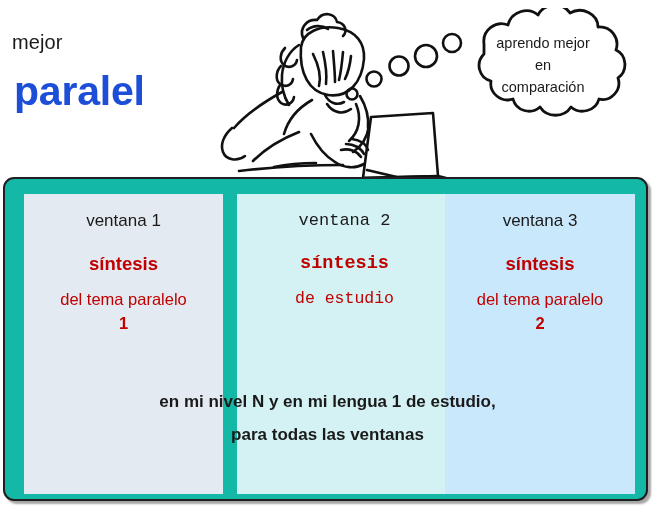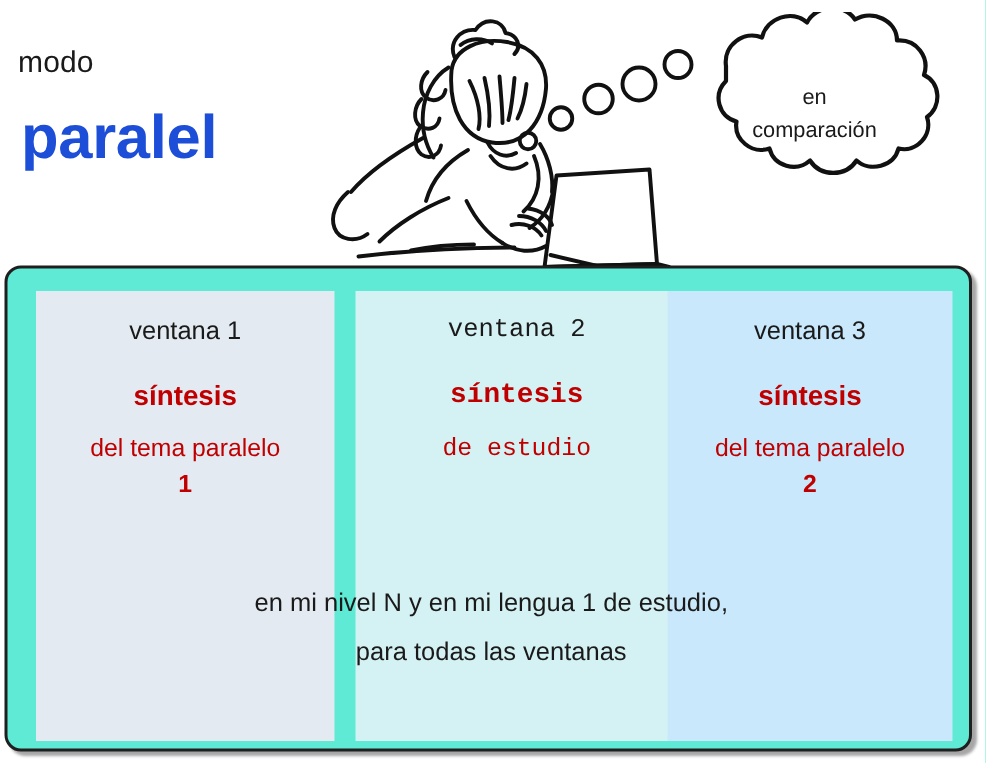--- a/index.html
+++ b/index.html
@@ -71,21 +71,21 @@
   
   .panel {
     position: absolute;
     left: 3px;
     top: 177px;
     width: 645px;
     height: 324px;
     border: 2.5px solid #1f1f1f;
     border-radius: 11px;
     box-sizing: border-box;
-    background: #5eead4;
+    background: #14b8a6;
     box-shadow: 3px 3px 2px rgba(0,0,0,0.35);
   }
 
   
   .col {
     position: absolute;
     top: 15px;
     height: 300px;
     box-sizing: border-box;
   }
@@ -126,29 +126,30 @@
   .caption {
     position: absolute;
     left: 0px;
     top: 206px;
     width: 645px;
     text-align: center;
     font-size: 17px;
     color: #1a1a1a;
     line-height: 33px;
     pointer-events: none;
+    font-weight: bold;
   }
   .caption .line { display: block; }
 </style>
 </head>
 <body>
 
 <div id="stage">
 
-  <div class="header-mode">modo</div>
+  <div class="header-mode">mejor</div>
   <div class="header-title">paralel</div>
 
   <svg class="illustration" viewBox="0 0 235 178" xmlns="http://www.w3.org/2000/svg">
     <g fill="none" stroke="#111111" stroke-width="2.6" stroke-linecap="round" stroke-linejoin="round">
 
       <path d="M88 38 c-4 -10 4 -19 14 -18 c6 -9 18 -7 20 2 c8 1 11 9 6 14"></path>
       <path d="M92 30 c6 -5 15 -5 21 -1"></path>
 
       <path d="M86 47 c-2 26 8 45 27 48 c21 3 34 -13 36 -36 c1 -16 -8 -28 -26 -31 c-18 -3 -35 4 -37 19z"></path>
 
@@ -213,21 +214,21 @@
                c-7 11 -24 11 -31 0
                c-9 8 -24 4 -27 -8
                c-12 4 -24 -6 -22 -18
                c-12 -3 -16 -18 -7 -27z"></path>
     </g>
     <g fill="#ffffff" stroke="#111111" stroke-width="2.6">
       <circle cx="12" cy="35" r="9"></circle>
     </g>
   </svg>
   <div class="bubble-text">
-    <br>
+    <span>aprendo  mejor</span><br>
     <span>en</span><br>
     <span>comparación</span>
   </div>
 
   <div class="panel">
 
     <div class="col col-1">
       <div class="col-inner">
         <div class="win-label">ventana 1</div>
         <div class="synth">síntesis</div>

